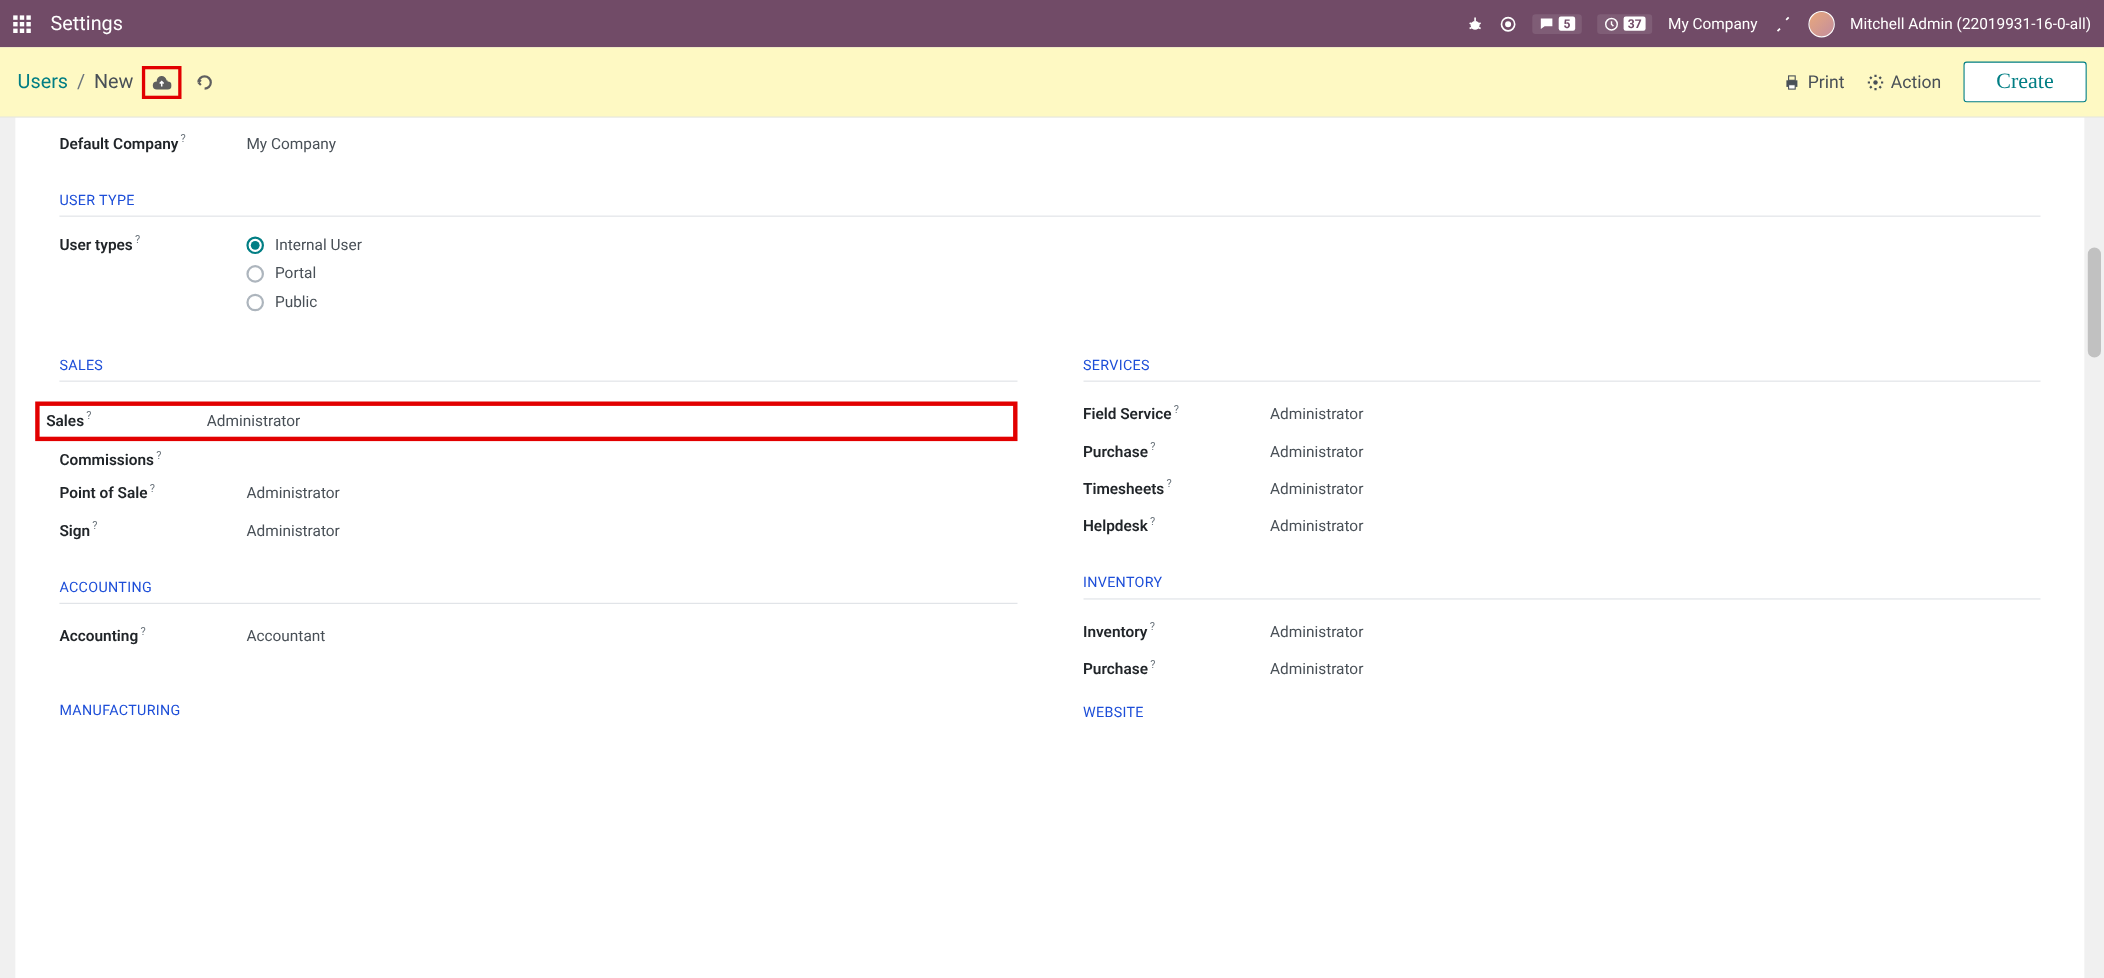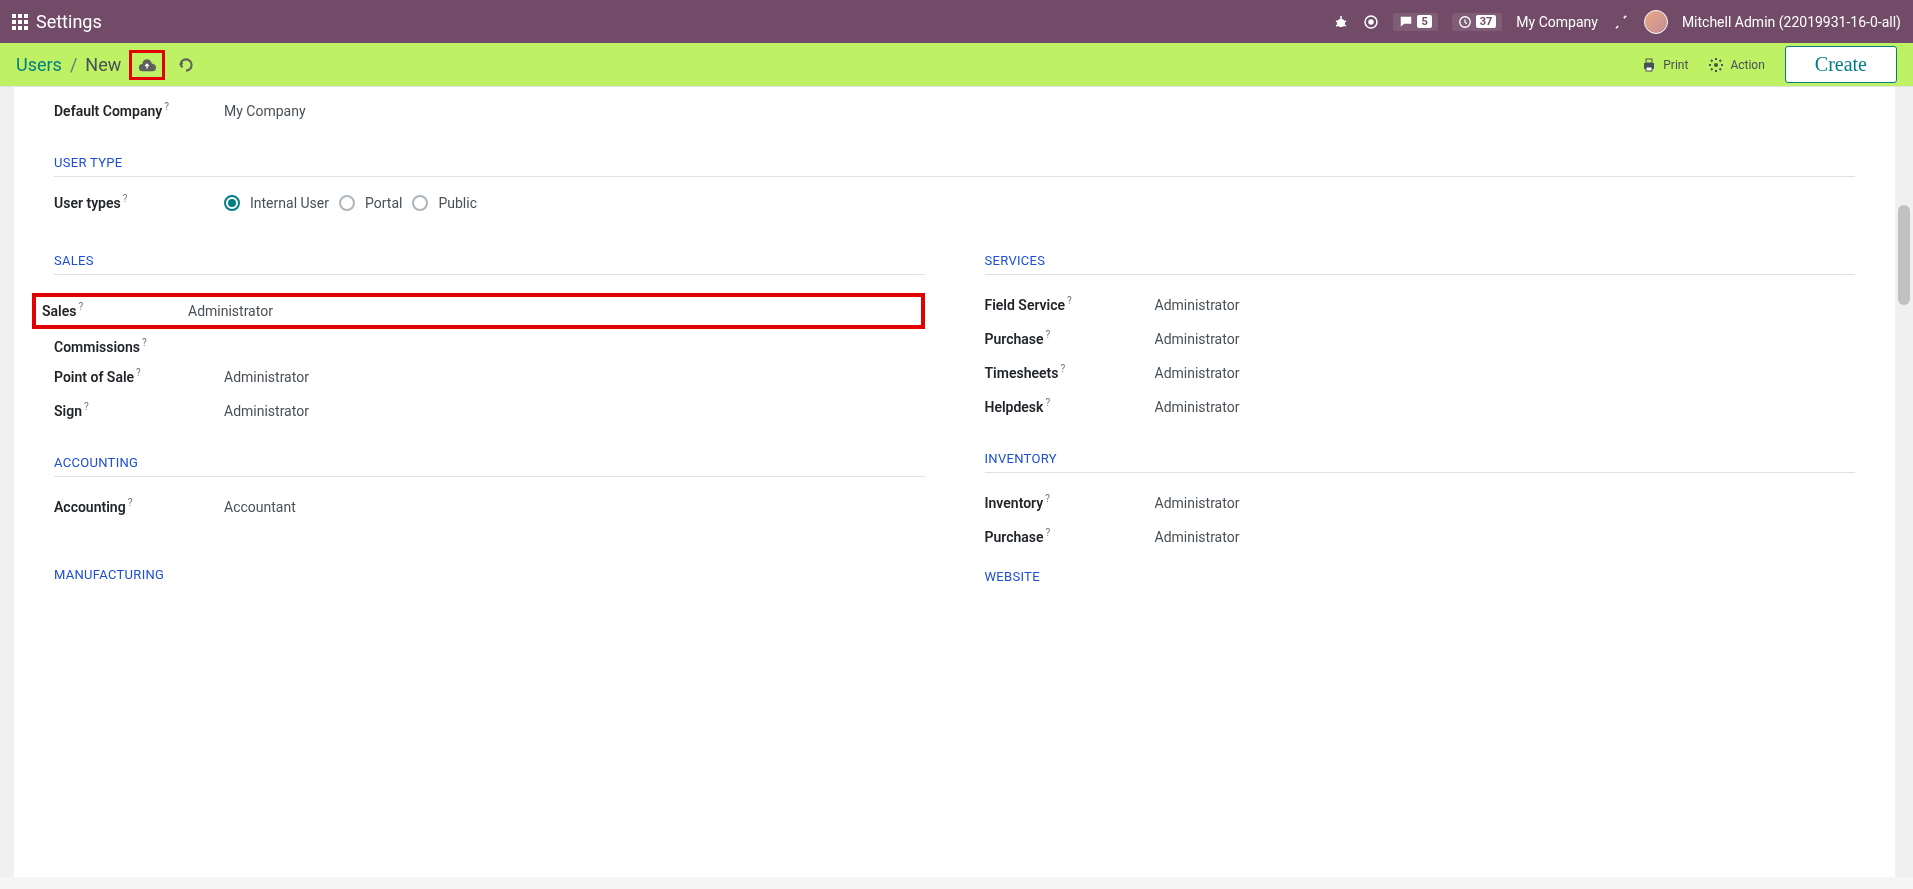--- a/index.html
+++ b/index.html
@@ -1,57 +1,57 @@
 <!DOCTYPE html>
 <html><head>
   <meta charset="utf-8">
   <style>
     * { margin: 0; padding: 0; box-sizing: border-box; }
     body { font-family: -apple-system, BlinkMacSystemFont, "Segoe UI", Roboto, sans-serif; background: #f5f5f5; overflow: hidden; }
     
     .topbar { background: #714b67; height: 43px; display: flex; align-items: center; padding: 0 12px; color: #fff; }
-    .topbar-left { display: flex; align-items: center; gap: 8px; }
+    .topbar-left { display: flex; align-items: center; gap: 18px; }
     .apps-icon { width: 16px; height: 16px; display: grid; grid-template-columns: repeat(3, 1fr); grid-template-rows: repeat(3, 1fr); gap: 2px; }
     .apps-icon span { background: #fff; width: 4px; height: 4px; }
     .app-title { font-size: 18px; font-weight: 400; }
     .menu-items { display: flex; gap: 24px; margin-left: 8px; }
     .menu-item { font-size: 14px; cursor: pointer; }
     .topbar-right { margin-left: auto; display: flex; align-items: center; gap: 14px; }
     .badge-group { display: flex; align-items: center; gap: 4px; background: rgba(255,255,255,0.1); padding: 2px 6px; border-radius: 3px; font-size: 12px; }
     .badge-num { background: #fff; color: #714b67; padding: 0 4px; border-radius: 2px; font-weight: bold; font-size: 11px; }
     .company-name { font-size: 14px; }
     .avatar { width: 24px; height: 24px; border-radius: 50%; background: linear-gradient(135deg, #e8a87c, #c38d9e); border: 1px solid #fff; }
     .user-name { font-size: 14px; }
     
-    .breadcrumb-bar { background: #bef264; height: 44px; display: flex; align-items: center; padding: 0 16px; border-bottom: 1px solid #dee2e6; }
+    .breadcrumb-bar { background: #fef9c3; height: 64px; display: flex; align-items: center; padding: 0 16px; border-bottom: 1px solid #dee2e6; }
     .breadcrumb { display: flex; align-items: center; gap: 8px; font-size: 18px; }
     .breadcrumb-link { color: #017e84; cursor: pointer; }
     .breadcrumb-sep { color: #6c757d; }
     .breadcrumb-current { color: #495057; }
     .save-box { margin-left: 8px; border: 3px solid #e20000; padding: 4px 6px; display: flex; align-items: center; }
     .discard-btn { margin-left: 12px; cursor: pointer; }
     .breadcrumb-right { margin-left: auto; display: flex; align-items: center; gap: 20px; }
-    .btn-link { display: flex; align-items: center; gap: 6px; color: #495057; font-size: 12px; cursor: pointer; }
+    .btn-link { display: flex; align-items: center; gap: 6px; color: #495057; font-size: 16px; cursor: pointer; }
     .btn-create { border: 1px solid #017e84; color: #017e84; padding: 6px 29px; font-size: 20px; background: #fff; cursor: pointer; border-radius: 3px; font-family: Liberation Serif, serif; }
     
     .content-wrap { display: flex; height: calc(889px - 43px - 56px); }
     .scroll-gutter-left { width: 14px; background: #f0f0f0; }
     .scroll-gutter-right { width: 18px; background: #f0f0f0; position: relative; }
     .scroll-thumb { position: absolute; top: 118px; left: 3px; width: 12px; height: 100px; background: #c1c1c1; border-radius: 6px; }
     .content { flex: 1; background: #fff; padding: 12px 40px 0 40px; overflow: hidden; }
     
     .form-row { display: flex; align-items: center; margin-bottom: 10px; }
     .form-label { width: 170px; font-size: 14px; font-weight: 600; color: #212529; display: flex; align-items: flex-start; gap: 2px; text-align: right; }
     .form-label .help { color: #6c757d; font-size: 10px; font-weight: normal; position: relative; top: -2px; }
     .form-value { font-size: 14px; color: #495057; padding: 4px 0; }
     
     .section-title { font-size: 13px; font-weight: 400; color: #1d4ed8; letter-spacing: 0.3px; margin-top: 32px; margin-bottom: 6px; }
     .section-hr { border: none; border-top: 1px solid #dee2e6; margin-bottom: 18px; }
     
-    .radio-group { display: flex; flex-direction: row; gap: 10px; }
+    .radio-group { display: flex; flex-direction: column; gap: 10px; }
     .radio-item { display: flex; align-items: center; gap: 10px; font-size: 14px; color: #495057; }
     .radio-circle { width: 16px; height: 16px; border: 2px solid #adb5bd; border-radius: 50%; display: flex; align-items: center; justify-content: center; }
     .radio-circle.checked { border-color: #017e84; }
     .radio-circle.checked::after { content: ""; width: 8px; height: 8px; background: #017e84; border-radius: 50%; }
     
     .two-col { display: flex; gap: 60px; }
     .col { flex: 1; }
     
     .highlight-row { border: 4px solid #e20000; display: flex; align-items: center; padding: 2px 6px; margin-left: -22px; margin-bottom: 10px; }
     .highlight-row .form-label { width: 146px; }

